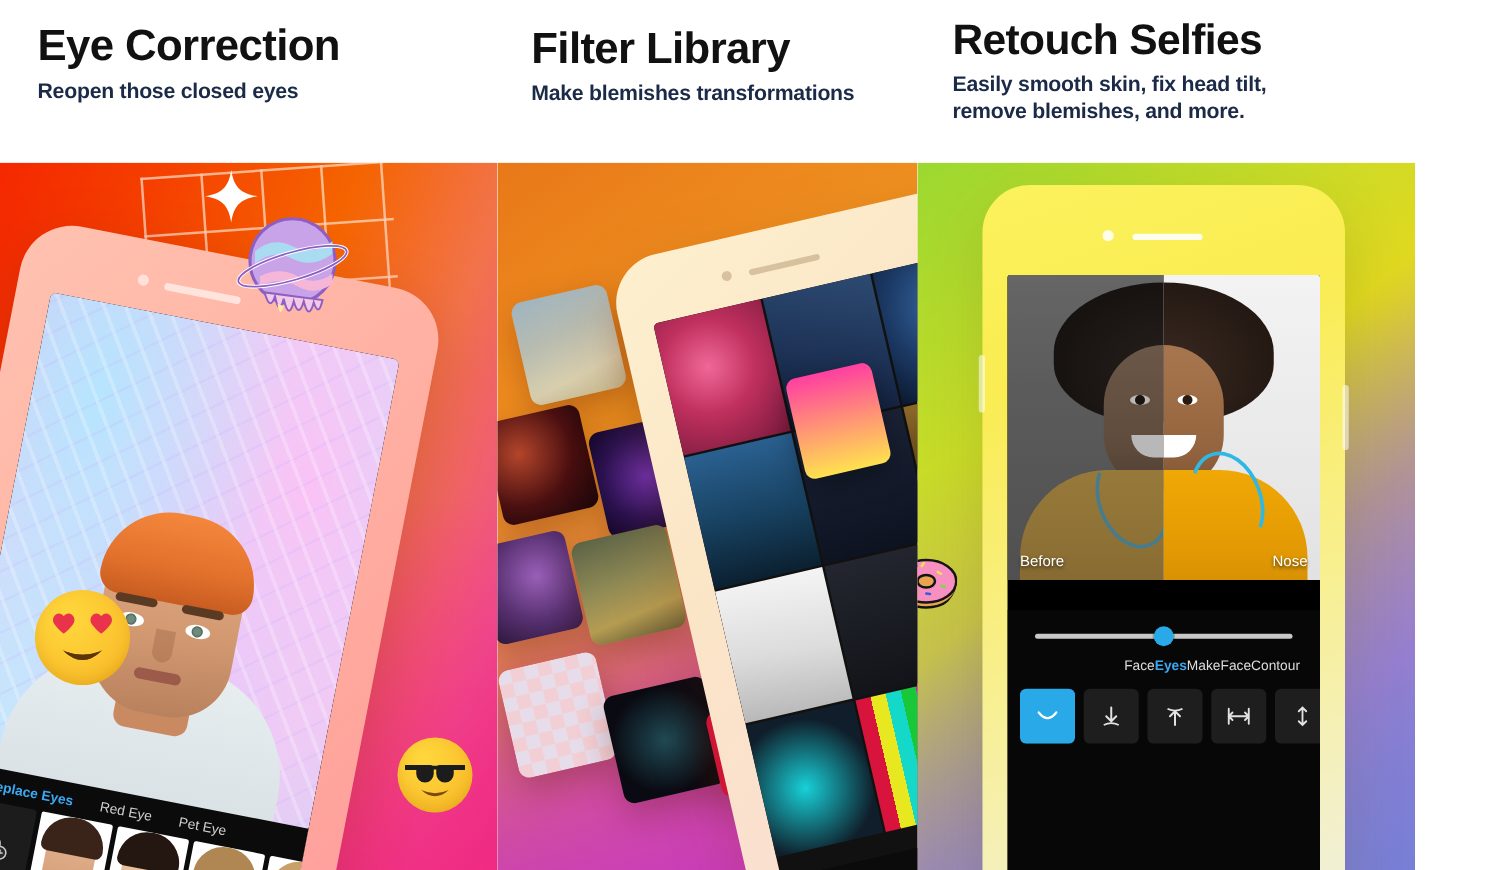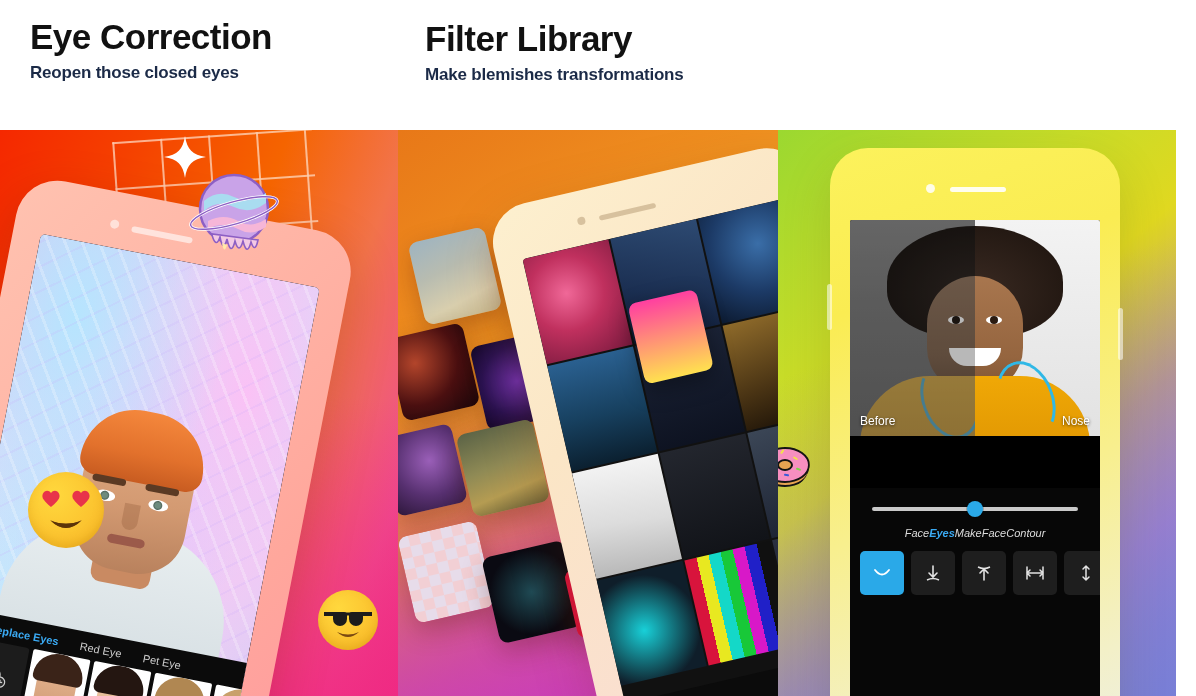--- a/index.html
+++ b/index.html
@@ -2,21 +2,21 @@
 <html><head>
 <meta charset="utf-8">
 <style>
   * { margin:0; padding:0; box-sizing:border-box; }
   html,body { width:1196px; height:696px; overflow:hidden; background:#fff; }
   body { font-family:"Liberation Sans", sans-serif; -webkit-font-smoothing:antialiased; }
 
   .board { position:relative; width:1196px; height:696px; display:flex; background:#ffffff; }
 
   .panel { position:relative; width:398px; height:696px; overflow:hidden; }
-  .panel.p2 { width:380px; }
+  .panel.p2 { width:336px; }
   .panel.p3 { width:398px; }
 
   
   .head { position:relative; height:130px; background:#fff; padding:18px 0 0 30px; z-index:40; }
   .head h1 { font-size:35px; font-weight:bold; letter-spacing:-0.5px; color:#111111; line-height:1.08; }
   .head h2 { margin-top:6px; font-size:17px; font-weight:bold; color:#1b2a47; line-height:1.28; letter-spacing:-0.2px; }
   .p3 .head h1 { font-size:34px; }
   .p3 .head { padding-top:14px; padding-left:28px; }
   .p2 .head { padding-left:27px; padding-top:20px; }
 
@@ -130,21 +130,21 @@
   .p2-nav { position:absolute; left:0; right:0; bottom:6px; height:46px; display:flex; align-items:center; }
   .p2-nav .it { flex:1; text-align:center; color:#d6d6d6; }
   .p2-nav .it .ic { display:block; font-size:16px; height:20px; line-height:20px; }
 
   
   .ph3 { left:52px; top:18px; width:290px; height:668px;
       background:linear-gradient(160deg,#fcf25c 0%,#faec52 22%,#f8ef8e 52%,#f3f0c8 78%,#e9eef0 100%);
       border-radius:38px; box-shadow:0 18px 48px rgba(90,90,30,.2); }
   .ph3 .screen { left:20px; top:72px; width:250px; height:572px; border-radius:2px; background:#000; }
 
-  .p3-photo { position:absolute; left:0; top:0; right:0; height:216px; display:flex; }
+  .p3-photo { position:absolute; left:0; top:0; right:0; height:244px; display:flex; }
   .p3-half { position:relative; width:50%; height:100%; overflow:hidden; }
   .p3-before { background:linear-gradient(180deg,#8d8d8d 0%,#7e7e7e 40%,#6f6f6f 100%); filter:saturate(.55) brightness(.72); }
   .p3-after  { background:linear-gradient(180deg,#f3f3f3 0%,#ececec 40%,#e2e2e2 100%); }
   .p3-hair { position:absolute; left:50%; transform:translateX(-50%); top:6px; width:176px; height:112px;
       background:radial-gradient(ellipse at 50% 60%, #3a2a22 0%, #241913 70%, #1a120e 100%);
       border-radius:50% 50% 42% 42%; }
   .p3-face { position:absolute; left:50%; transform:translateX(-50%); top:56px; width:96px; height:116px;
       background:linear-gradient(180deg,#a8764e 0%,#95653f 70%,#7e5433 100%); border-radius:48px 48px 44px 44px; }
   .p3-smile { position:absolute; left:50%; transform:translateX(-50%); top:128px; width:52px; height:18px;
       background:#fff; border-radius:0 0 26px 26px; }
@@ -154,21 +154,21 @@
       background:linear-gradient(180deg,#f0a806 0%,#e39a03 55%,#cf8a02 100%); border-radius:70px 70px 0 0; }
   .p3-hoop { position:absolute; width:56px; height:80px; border:3px solid #2fb8e6; border-radius:50%;
       border-top-color:transparent; border-right-color:transparent; }
   .p3-balabel { position:absolute; bottom:8px; font-size:12px; color:#fff; text-shadow:0 1px 3px rgba(0,0,0,.7); }
 
   .p3-ui { position:absolute; left:0; right:0; top:268px; bottom:0; background:#070707; }
   .p3-slider { position:relative; margin:14px 22px 0; height:14px; }
   .p3-track { position:absolute; left:0; right:0; top:5px; height:4px; background:#c9c9c9; border-radius:2px; }
   .p3-knob { position:absolute; left:46%; top:-1px; width:16px; height:16px; border-radius:50%; background:#2aa9e8;
       box-shadow:0 0 0 1px rgba(0,0,0,.2); }
-  .p3-tabs { display:flex; justify-content:center; padding:11px 16px 8px;font-style:italic; }
+  .p3-tabs { display:flex; justify-content:flex-end; padding:11px 16px 8px; }
   .p3-tabs span { font-size:11px; color:#dcdcdc; }
   .p3-tabs span.on { color:#3aa9f2; font-weight:bold; }
   .p3-tools { display:flex; gap:7px; padding:4px 0 0 10px; overflow:hidden; }
   .p3-tool { width:44px; height:44px; border-radius:5px; background:#1e1e1e; flex:0 0 auto;
       display:flex; align-items:center; justify-content:center; color:#fff; font-size:16px; position:relative; }
   .p3-tool.on { background:#2aa9e8; }
 </style>
 </head>
 <body>
 
@@ -371,20 +371,25 @@
 
               </div>
             </div>
           </div>
         </div>
       </div>
     </div>
   </div>
 
   <div class="panel p3">
+    <div class="head">
+      <h1>Retouch Selfies</h1>
+      <h2 style="white-space:pre-line">Easily smooth skin, fix head tilt,
+remove blemishes, and more.</h2>
+    </div>
 
     <div class="stage">
       <div class="bg bg3"></div>
 
       <svg class="emoji e-donut" viewBox="0 0 50 54">
         <ellipse cx="25" cy="34" rx="24" ry="17" fill="#e8a451" stroke="#141414" stroke-width="2"></ellipse>
         <path d="M1 30 a24 17 0 0 1 48 0 a24 17 0 0 1 -48 0Z" fill="#f78fc0" stroke="#141414" stroke-width="2"></path>
         <ellipse cx="25" cy="30" rx="7" ry="5" fill="#e8a451" stroke="#141414" stroke-width="2"></ellipse>
         <rect x="10" y="20" width="5" height="2" rx="1" fill="#38c0e8" transform="rotate(-25 12 21)"></rect>
         <rect x="33" y="22" width="5" height="2" rx="1" fill="#f2e24a" transform="rotate(30 35 23)"></rect>

